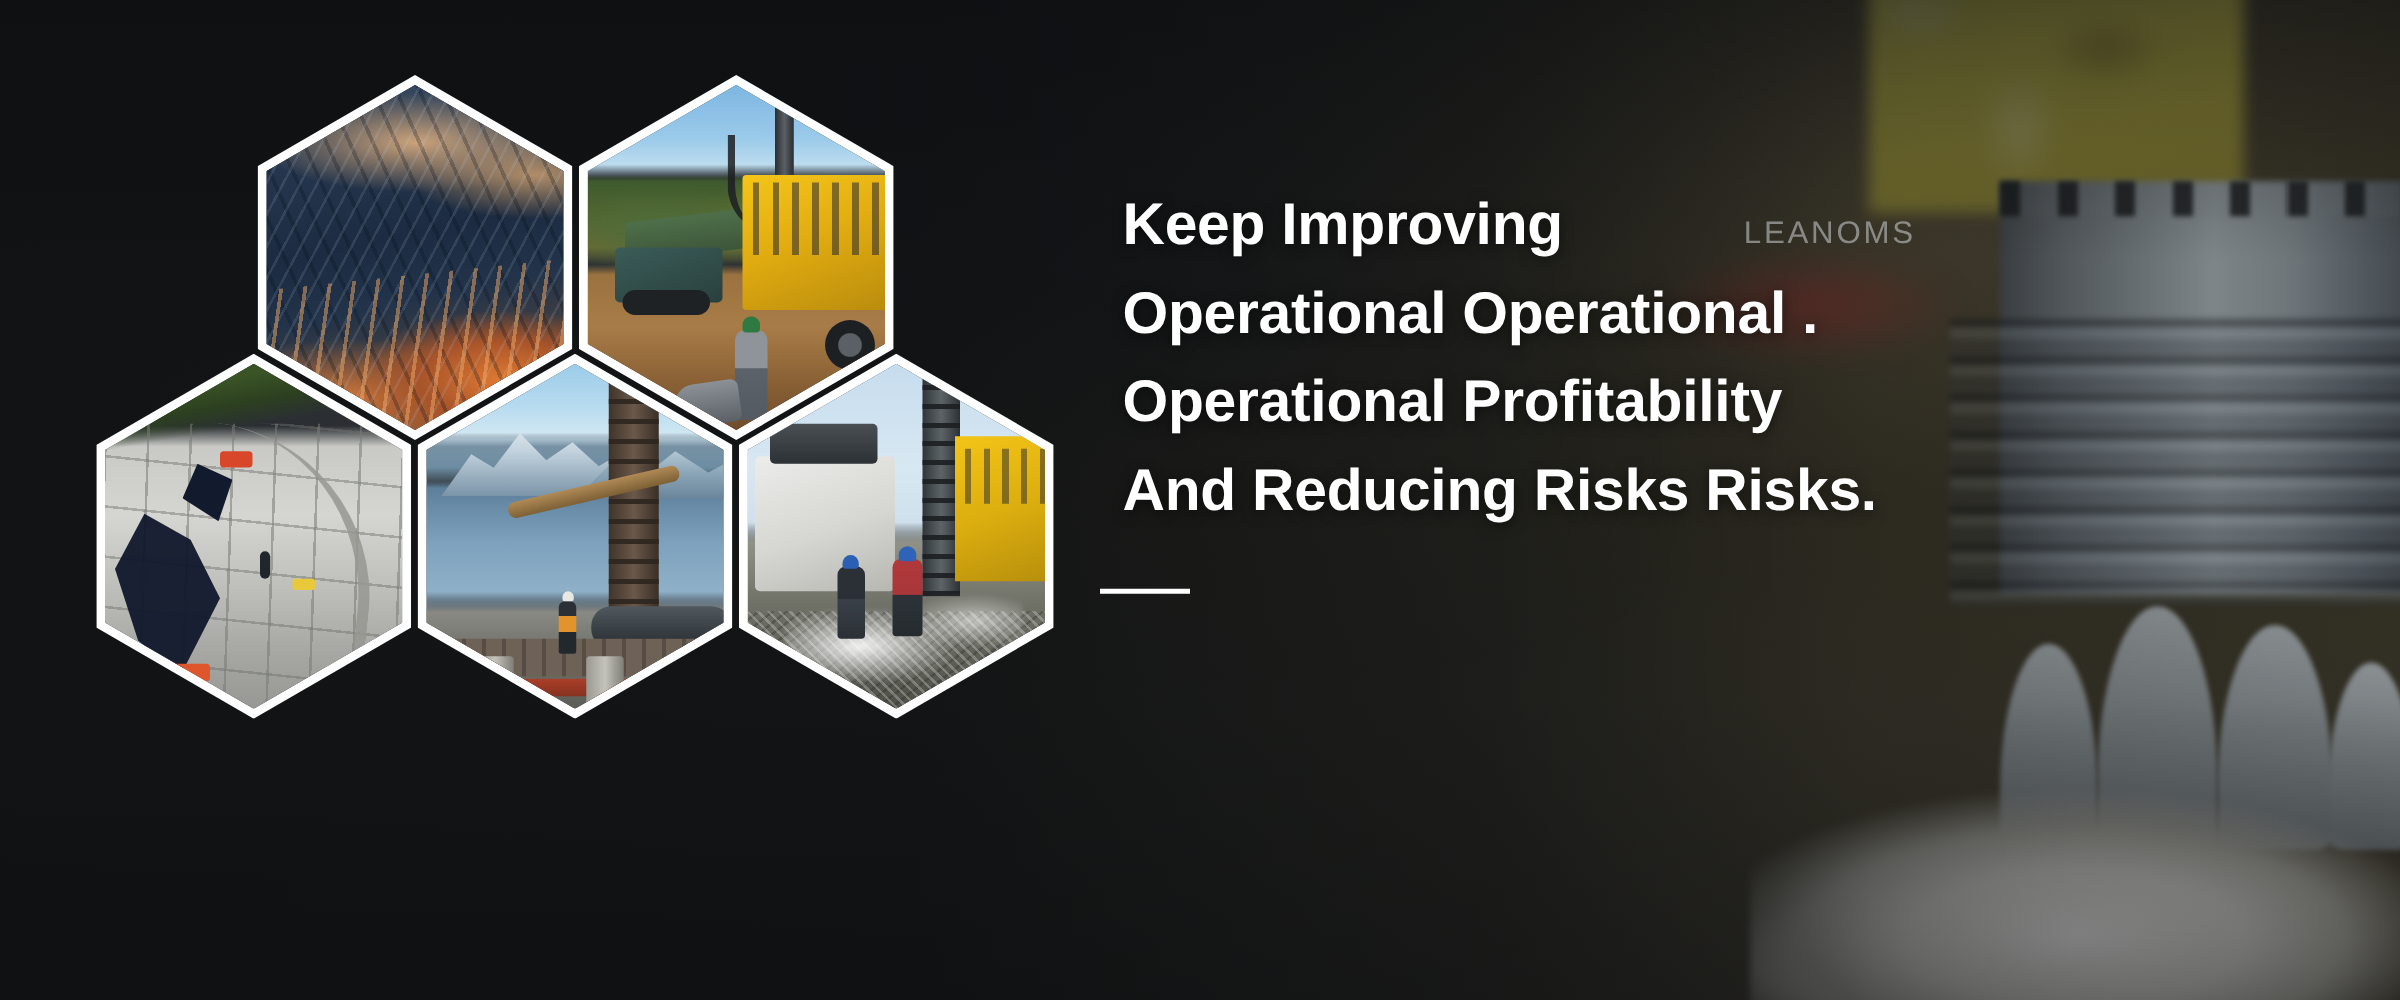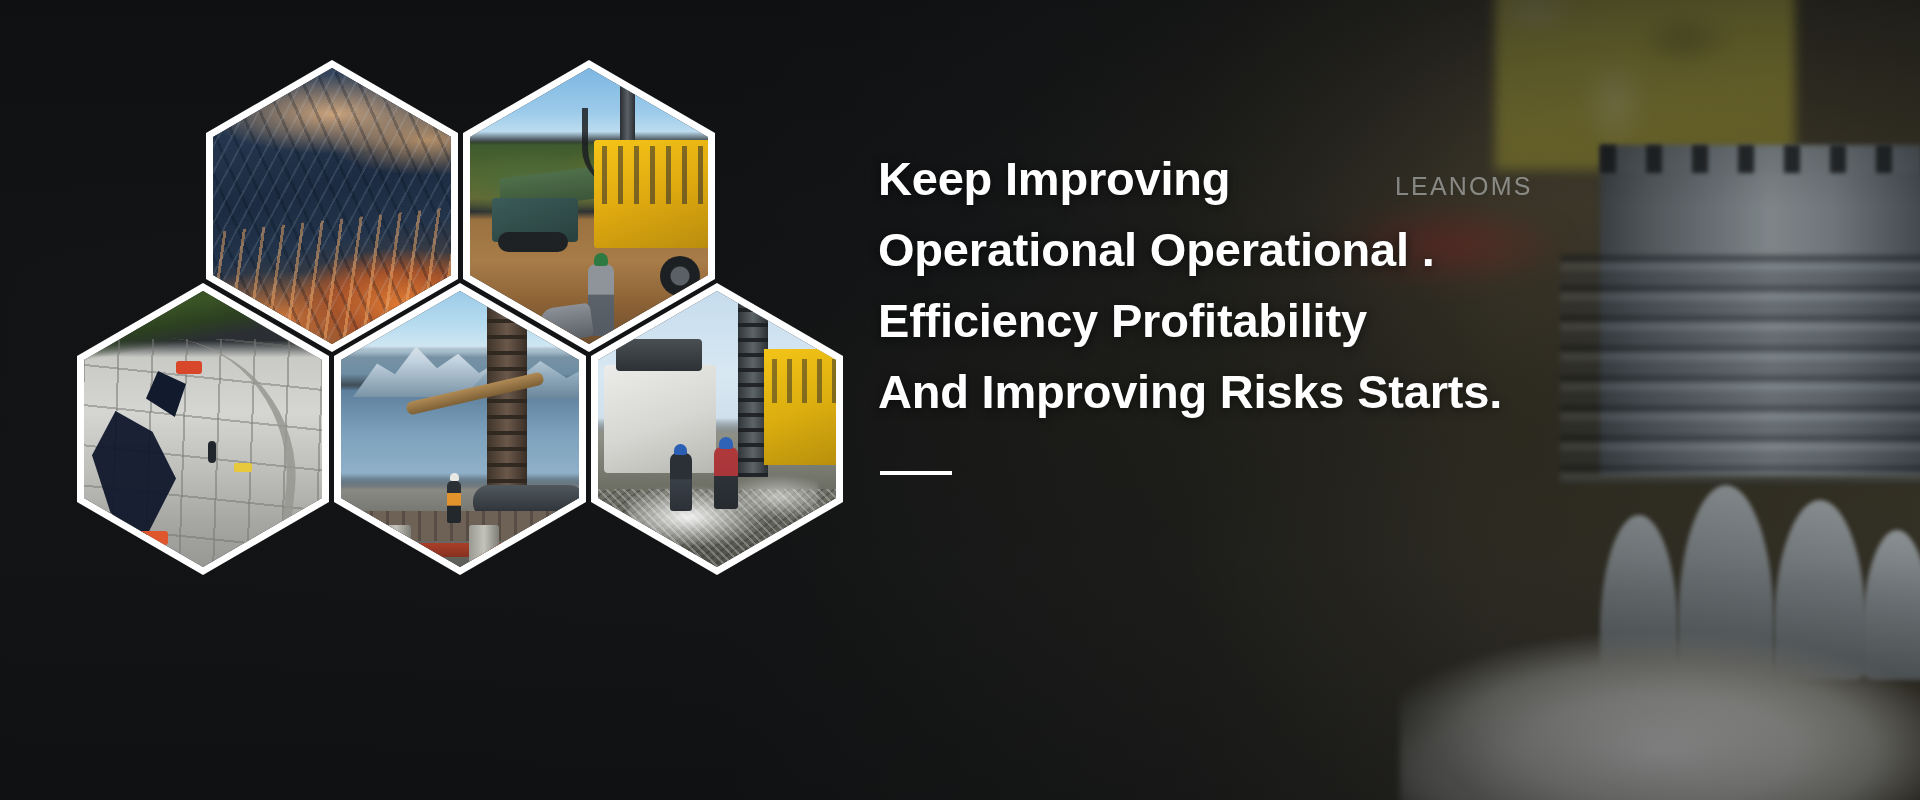--- a/index.html
+++ b/index.html
@@ -422,21 +422,21 @@
   .headline{
     color:#ffffff;
     font-family:"Liberation Sans", sans-serif;
     font-weight:700;
     font-size:47px;
     line-height:71px;
     letter-spacing:-0.2px;
     text-shadow:0 2px 10px rgba(0,0,0,.55);
     white-space:nowrap;
   }
-  .headline .ln{ display:block; }
+  .headline .ln{ display:block;margin-left:20px; }
   .rule{
     margin-top:44px;
     margin-left:2px;
     width:72px; height:4px;
     background:#ffffff;
   }
 </style>
 </head>
 <body>
 
@@ -530,19 +530,19 @@
         </div>
       </div>
     </div>
 
   </div>
 
   <div class="copy">
     <h1 class="headline">
       <span class="ln">Keep Improving</span>
       <span class="ln">Operational Operational .</span>
-      <span class="ln">Efficiency Profitability</span>
-      <span class="ln">And Improving Risks Starts.</span>
+      <span class="ln">Operational Profitability</span>
+      <span class="ln">And Reducing Risks Risks.</span>
     </h1>
     <div class="rule"></div>
   </div>
 
 </div>
 
 </body></html>

